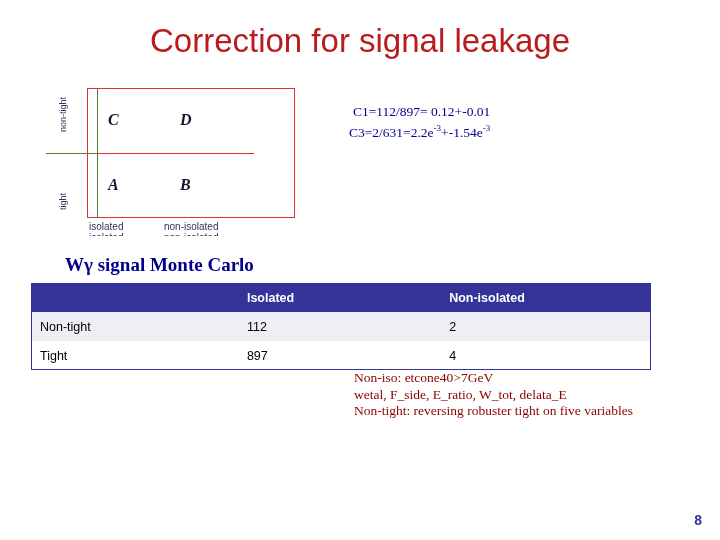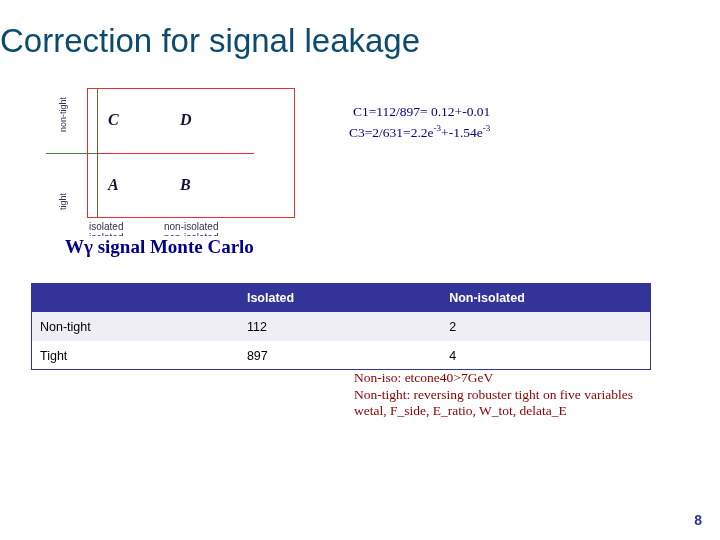--- a/index.html
+++ b/index.html
@@ -14,24 +14,24 @@
     position: relative;
     overflow: hidden;
   }
 
   
   .slide-title {
     position: absolute;
     left: 0;
     top: 22px;
     width: 720px;
-    text-align: left;
+    text-align: center;
     font-family: "Liberation Sans", sans-serif;
     font-size: 33px;
-    color: #0c4a6e;
+    color: #b91c1c;
     letter-spacing: 0px;
     white-space: nowrap;
   }
 
   
   .abcd {
     position: absolute;
     left: 46px;
     top: 88px;
     width: 250px;
@@ -128,21 +128,21 @@
     line-height: 16px;
     white-space: nowrap;
     text-align: right;
   }
   .formulas sup { font-size: 9px; }
 
   
   .mc-heading {
     position: absolute;
     left: 65px;
-    top: 236px;
+    top: 254px;
     font-family: "Liberation Serif", serif;
     font-weight: bold;
     font-size: 19px;
     color: #00008b;
     white-space: nowrap;
   }
 
   
   .data-table {
     position: absolute;
@@ -258,17 +258,17 @@
       <td class="col-label">Tight</td>
       <td class="col-iso">897</td>
       <td class="col-non">4</td>
     </tr>
   </tbody>
 </table>
 <div class="tbl-border-wrap"></div>
 
 <div class="notes">
   <div>Non-iso: etcone40&gt;7GeV</div>
+  <div> wetal, F_side, E_ratio, W_tot, delata_E</div>
   <div>Non-tight: reversing robuster tight on five variables</div>
-  <div> wetal, F_side, E_ratio, W_tot, delata_E</div>
 </div>
 
 <div class="page-number">8</div>
 
 </body></html>

